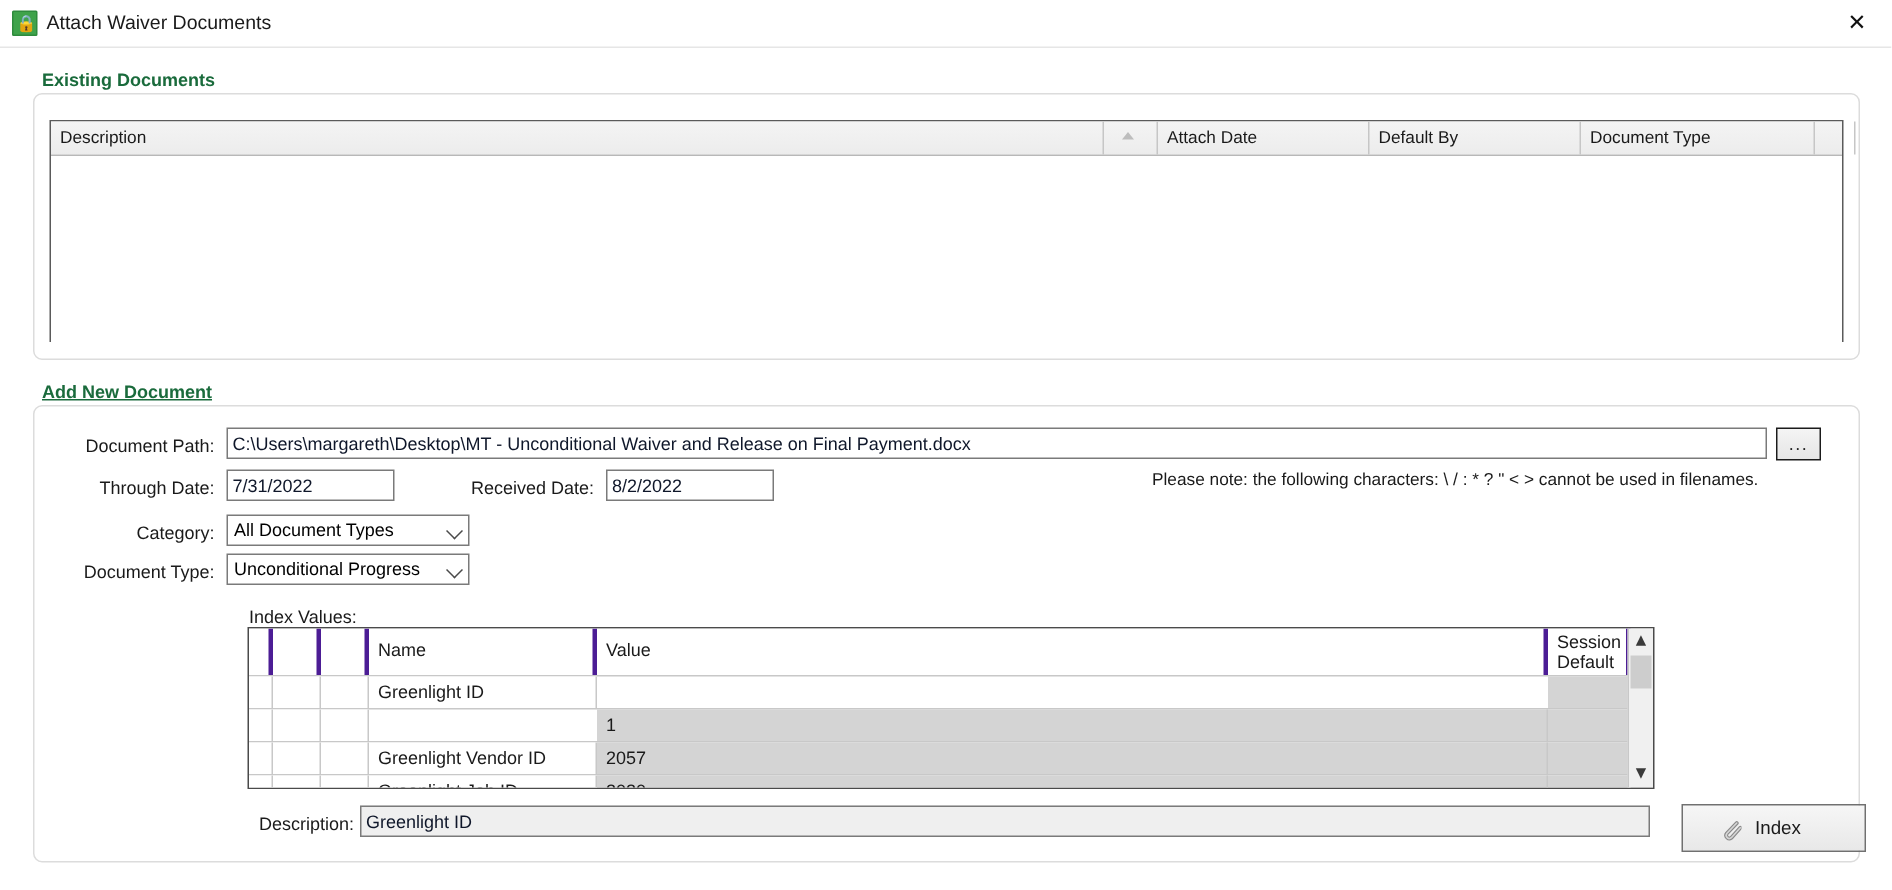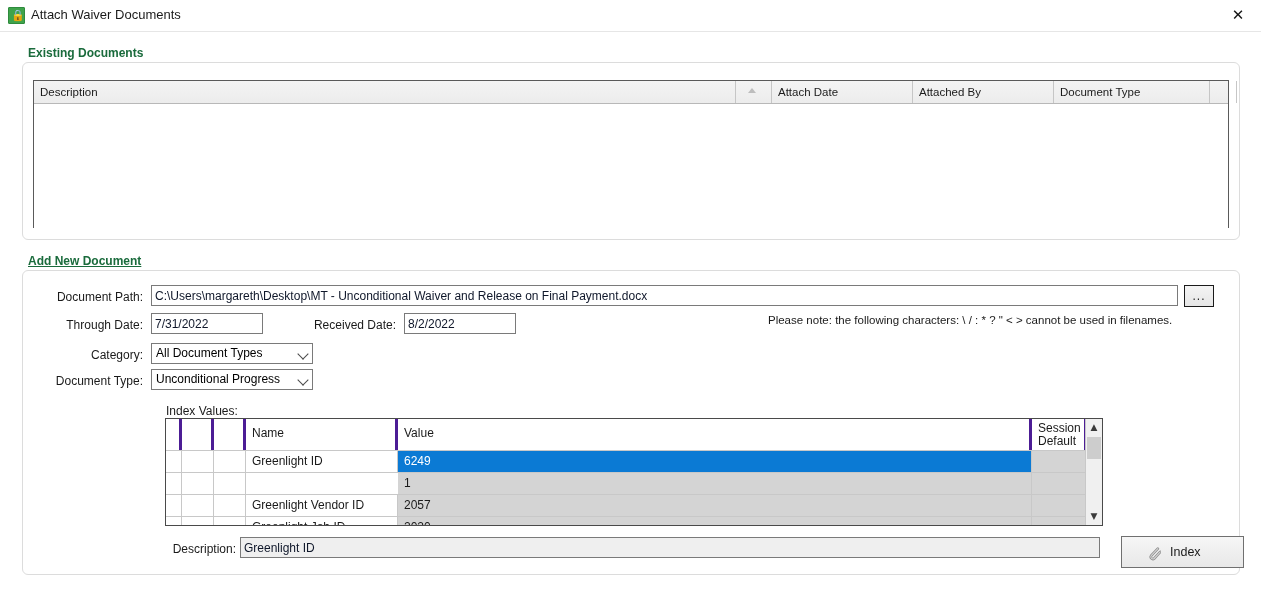--- a/index.html
+++ b/index.html
@@ -307,21 +307,21 @@
 
 <div class="group-box" style="left:22px; top:62px; width:1218px; height:178px;"></div>
 
 <div class="grid-existing">
   <div class="grid-head">
     <div class="gh-cell" style="left:0px; width:702px;">Description</div>
     <div class="gh-cell" style="left:702px; width:36px;">
       <span class="sort-arrow" style="left:12px;"></span>
     </div>
     <div class="gh-cell" style="left:738px; width:141px;">Attach Date</div>
-    <div class="gh-cell" style="left:879px; width:141px;">Attached By</div>
+    <div class="gh-cell" style="left:879px; width:141px;">Default By</div>
     <div class="gh-cell" style="left:1020px; width:156px;">Document Type</div>
     <div class="gh-cell" style="left:1176px; width:27px;"></div>
     <div class="gh-cell" style="left:1203px; width:27px; border-right:none;"></div>
   </div>
   <div class="grid-body-empty"></div>
 </div>
 
 <div class="group-label" style="left:28px; top:254px;text-decoration:underline;">Add New Document</div>
 
 <div class="group-box" style="left:22px; top:270px; width:1218px; height:305px;"></div>
@@ -361,21 +361,20 @@
     <div class="iv-hcell" style="left:232px; width:634px; padding-top:8px;">Value</div>
     <div class="iv-hcell" style="left:866px; width:55px; white-space:pre-line;">Session
 Default</div>
   </div>
 
   <div class="iv-row" style="top:32px;">
     <div class="iv-cell blank" style="left:0px; width:16px;"></div>
     <div class="iv-cell blank" style="left:16px; width:32px;"></div>
     <div class="iv-cell blank" style="left:48px; width:32px;"></div>
     <div class="iv-cell name" style="left:80px; width:152px;">Greenlight ID</div>
-    <div class="iv-cell val sel" style="left:232px; width:634px;">6249</div>
     <div class="iv-cell sd" style="left:866px; width:55px;"></div>
   </div>
 
   <div class="iv-row" style="top:54px;">
     <div class="iv-cell blank" style="left:0px; width:16px;"></div>
     <div class="iv-cell blank" style="left:16px; width:32px;"></div>
     <div class="iv-cell blank" style="left:48px; width:32px;"></div>
     <div class="iv-cell val" style="left:232px; width:634px;">1</div>
     <div class="iv-cell sd" style="left:866px; width:55px;"></div>
   </div>

